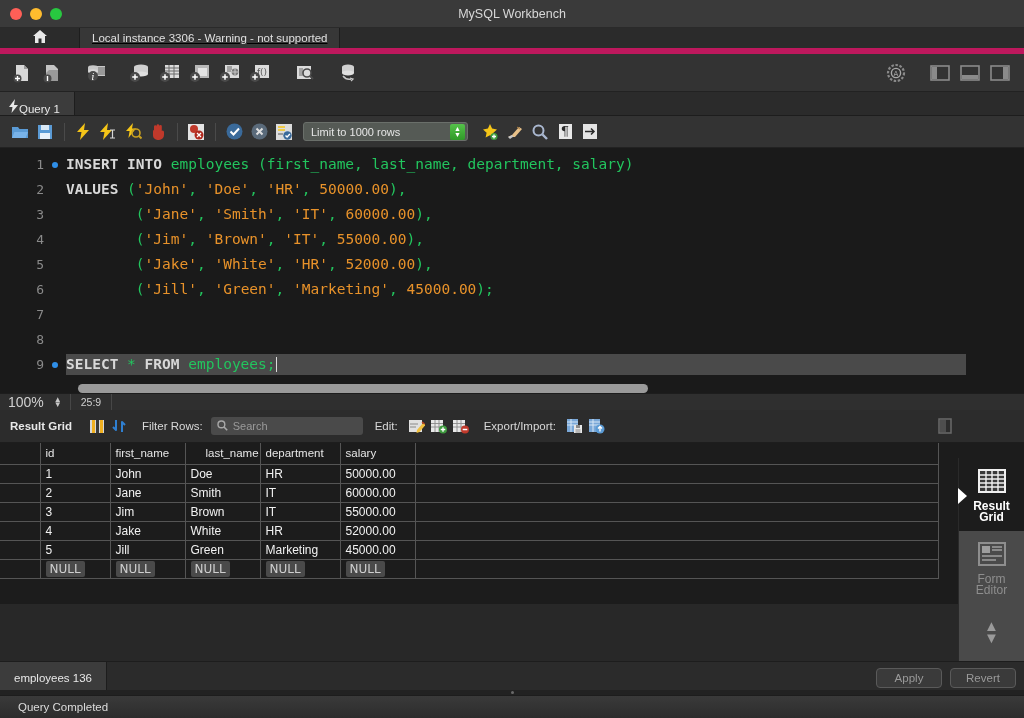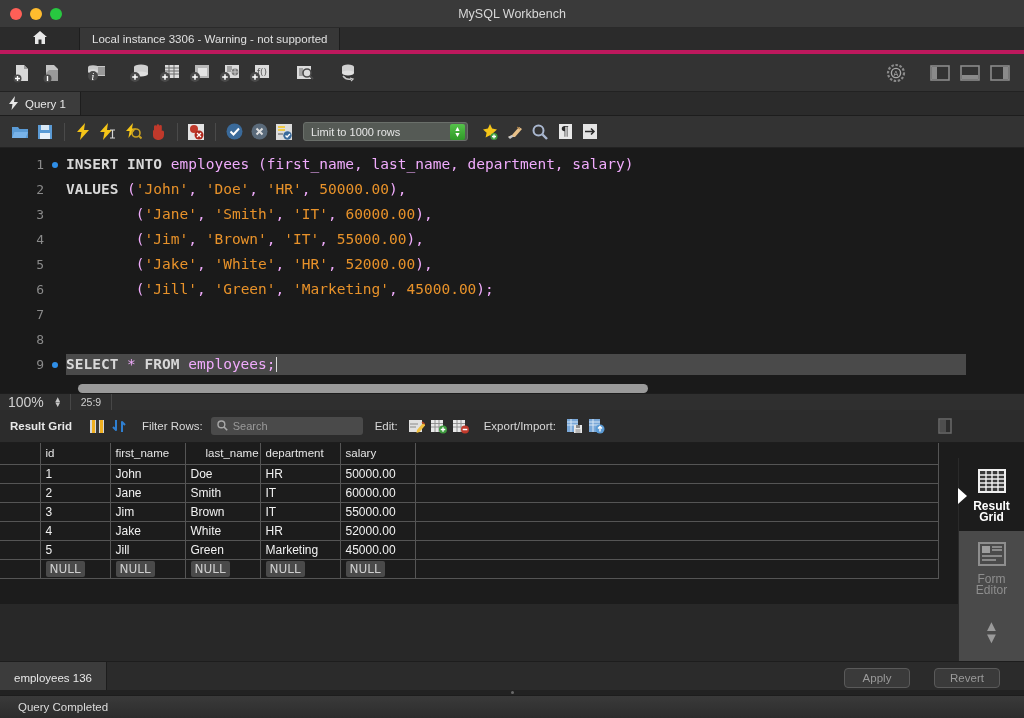--- a/index.html
+++ b/index.html
@@ -23,21 +23,22 @@
   .l-yellow { background: #febc2e; }
   .l-green { background: #28c840; }
   .win-title {
     position: absolute; left: 0; right: 0; text-align: center;
     font-size: 12.5px; color: #d8d8d8; pointer-events: none;
   }
 
   
   .instbar {
     height: 26px; background: #86efac; display: flex; align-items: stretch;
-    border-bottom: 4px solid #be185d;
+    border-bottom: 6px solid #be185d;
+    text-decoration: underline;
   }
   .home-btn {
     width: 80px; display: flex; align-items: center; justify-content: center;
     border-right: 1px solid #1d1d1d; background: #2b2b2b;
   }
   .inst-tab {
     display: flex; align-items: center; padding: 0 12px;
     background: #373737; color: #e0e0e0; font-size: 11.5px;
     border-right: 1px solid #1d1d1d;
   }
@@ -54,21 +55,21 @@
   }
   .tb-gap { width: 14px; }
   .spacer { flex: 1; }
 
   
   .qtabstrip {
     height: 24px; background: #2b2b2b; display: flex; align-items: stretch;
     border-bottom: 1px solid #1d1d1d;
   }
   .qtab {
-    display: flex; align-items: center; gap: 6px; padding: 0 14px 0 8px;
+    display: flex; align-items: flex-end; gap: 0; padding: 0 14px 0 8px;
     background: #3c3c3c; color: #e8e8e8; font-size: 11.5px;
     border-right: 1px solid #1d1d1d;
   }
   .qtab-rest { flex: 1; background: #2b2b2b; }
 
   
   .edtoolbar {
     height: 32px; background: #333333; display: flex; align-items: center;
     padding: 0 8px; border-bottom: 1px solid #222;
   }
@@ -107,21 +108,21 @@
     flex: 0 0 44px;
   }
   .gutter-dot { width: 22px; flex: 0 0 22px; display: flex; justify-content: center; }
   .dot { width: 6px; height: 6px; border-radius: 50%; background: #2f8fe8; }
   .ctext {
     color: #d4d4d4; white-space: pre; padding: 2px 0;
     display: inline-block; min-height: 21px; line-height: 17px;
   }
   .k { color: #d8d8d8; font-weight: bold; }
   .s { color: #e8922a; }
-  .p { color: #f0abfc; }
+  .p { color: #22c55e; }
   .caret {
     display: inline-block; width: 1px; height: 15px; background: #dcdcdc;
     vertical-align: -3px;
   }
   .ed-hscroll {
     position: absolute; left: 78px; right: 12px; bottom: 17px;
     height: 9px; z-index: 3;
   }
   .ed-hscroll-thumb {
     width: 61%; height: 9px; border-radius: 5px; background: #9a9a9a;
@@ -215,21 +216,21 @@
     position: absolute; left: 0; right: 0; top: 661px; height: 32px;
     background: #2b2b2b; display: flex; align-items: center;
     border-top: 1px solid #1d1d1d;
   }
   .emp-tab {
     height: 100%; display: flex; align-items: center; padding: 0 14px;
     background: #3c3c3c; color: #e8e8e8; font-size: 11.5px;
     border-right: 1px solid #1d1d1d;
   }
   .btn {
-    height: 20px; min-width: 66px; padding: 0 12px; margin-right: 24px;
+    height: 20px; min-width: 66px; padding: 0 12px; margin-right: 8px;
     background: #3a3a3a; border: 1px solid #5a5a5a; border-radius: 4px;
     color: #9a9a9a; font-size: 11.5px;
     display: flex; align-items: center; justify-content: center;
   }
   .grip {
     position: absolute; left: 0; right: 0; top: 690px; height: 5px;
     background: #222; display: flex; align-items: center; justify-content: center;
   }
   .grip-dot { width: 3px; height: 3px; background: #6a6a6a; border-radius: 50%; }
   .statusbar {

